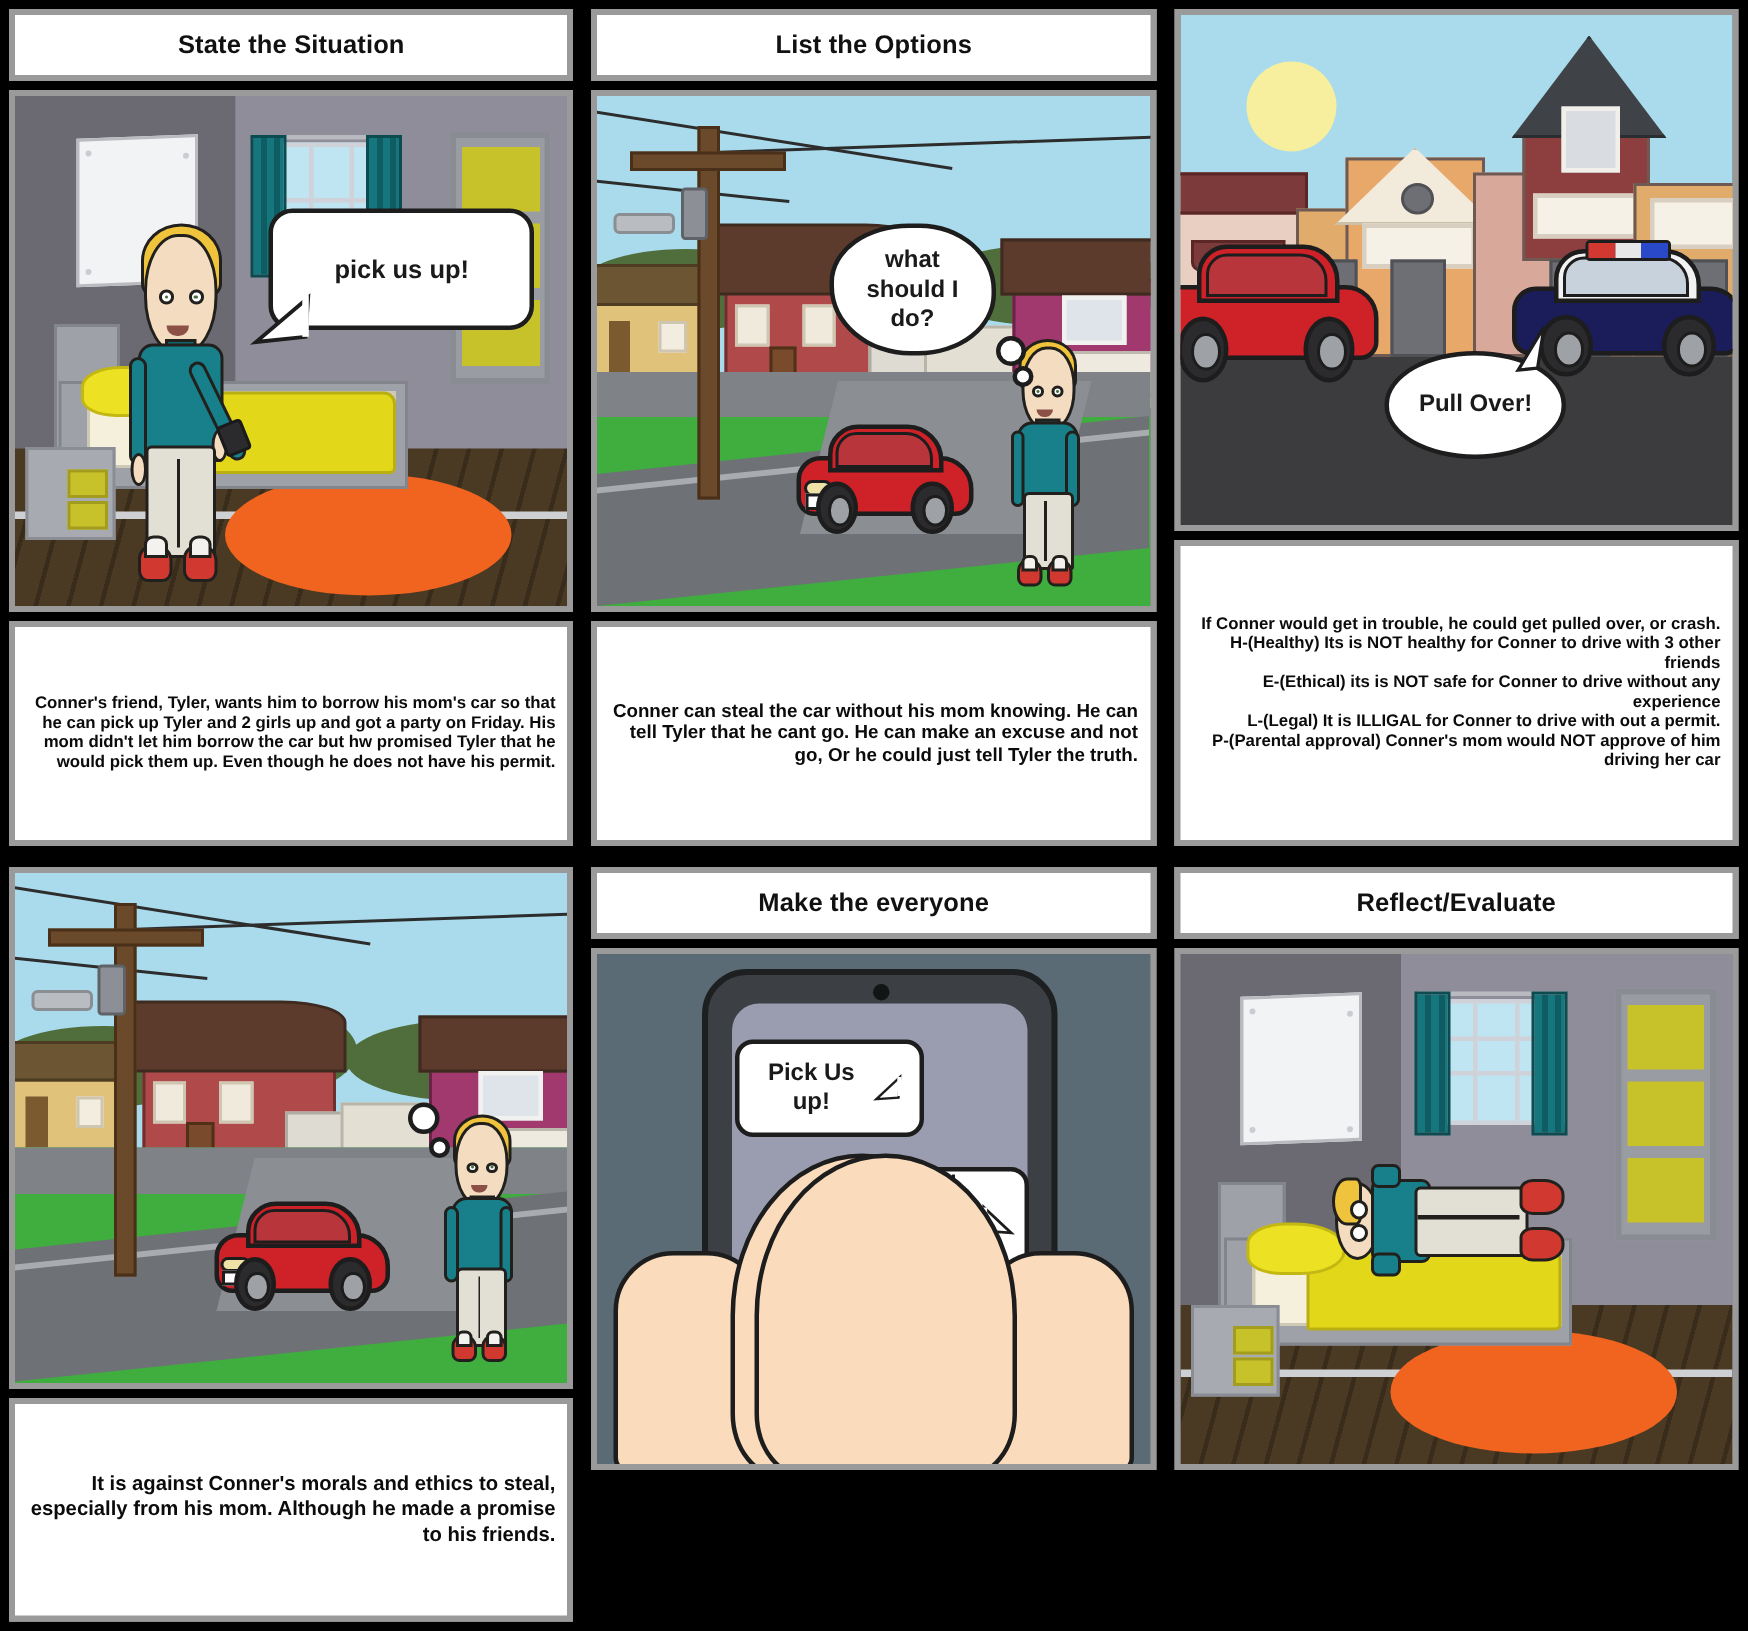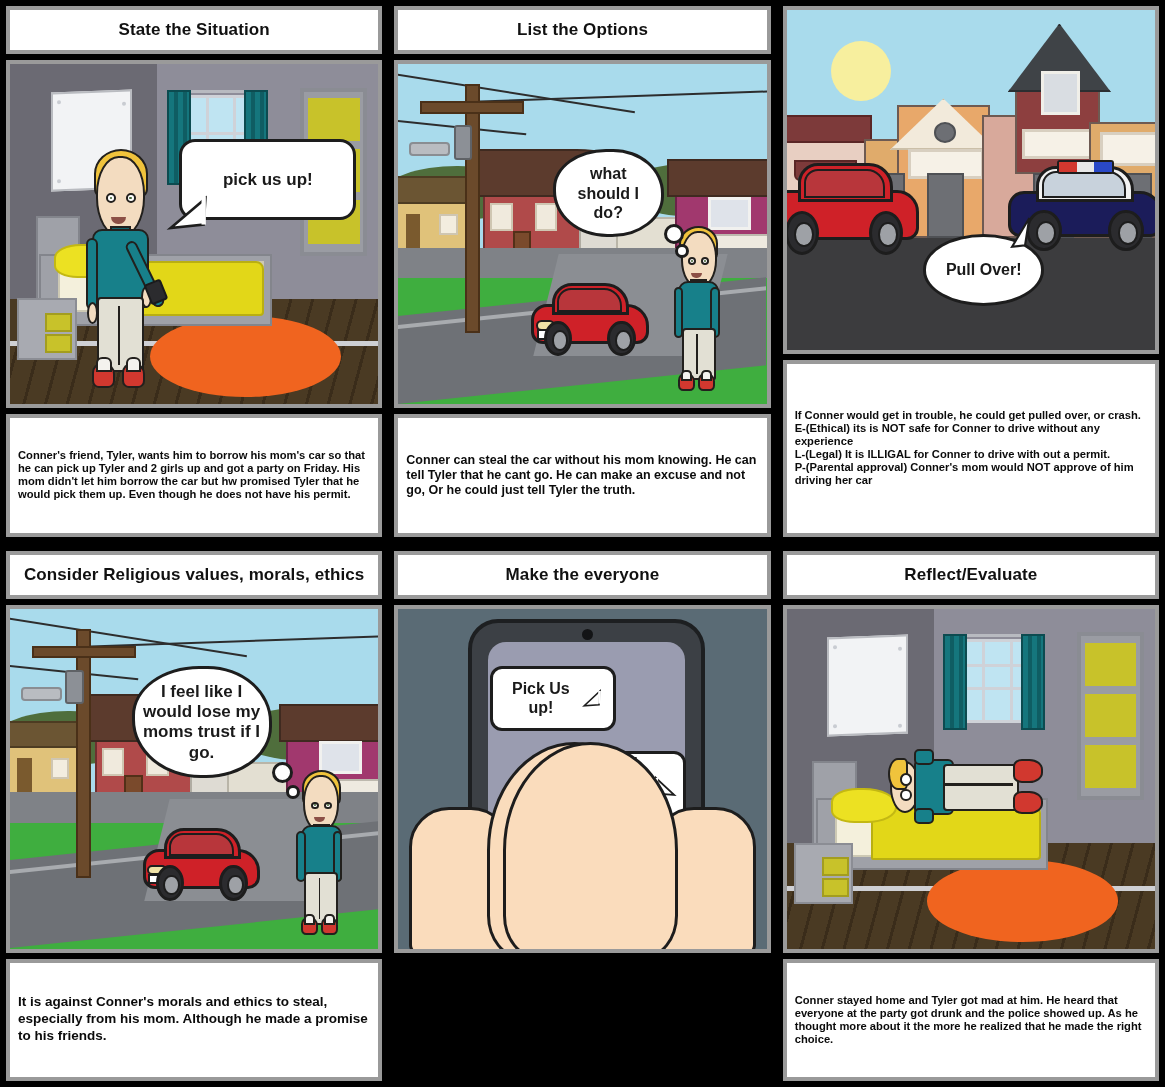--- a/index.html
+++ b/index.html
@@ -77,21 +77,21 @@
     min-height: 76px;
     display: flex;
     align-items: center;
     justify-content: center;
     padding: 4px 8px;
   }
   .caption-text {
     font-size: 12.5px;
     font-weight: bold;
     color: #0b0b0b;
-    text-align: left;
+    text-align: right;
     line-height: 1.18;
   }
   .caption-text.small { font-size: 11.2px; line-height: 1.16; }
   .caption-text.mid { font-size: 13.5px; line-height: 1.25; }
 
   
   .abs { position: absolute; }
 
   
   .bd-wall-left { left:0; top:0; width:40%; height:83%; background:#6b6a73; }
@@ -454,34 +454,32 @@
             <span>Pull Over!</span>
             <svg class="tail" style="right:3%;top:-30%;width:28%;height:44%;overflow:visible" viewBox="0 0 40 40">
               <polygon points="6,40 30,0 24,38" fill="#ffffff" stroke="#1d1d1d" stroke-width="3"></polygon>
             </svg>
           </div>
         </div>
       </div>
       <div class="caption-box">
         <div class="caption-text small">
           <div>If Conner would get in trouble, he could get pulled over, or crash.</div>
+          <div>H-(Healthy) Its is NOT healthy for Conner to drive with 3 other friends</div>
           <div>E-(Ethical) its is NOT safe for Conner to drive without any experience</div>
           <div>L-(Legal) It is ILLIGAL for Conner to drive with out a permit.</div>
           <div>P-(Parental approval) Conner's mom would NOT approve of him driving her car</div>
         </div>
       </div>
     </div>
   </div>
 
   <div class="row">
 
     <div class="cell">
-      <div class="title-box">
-        <div class="title-text">Consider Religious values, morals, ethics</div>
-      </div>
       <div class="art-box">
         <div class="scene">
           <div class="abs st-sky"></div>
           <div class="abs" style="left:-4%;top:30%;width:40%;height:16%;background:#4f6e3c;border-radius:50%"></div>
           <div class="abs" style="left:28%;top:26%;width:34%;height:18%;background:#4f6e3c;border-radius:50%"></div>
           <div class="abs" style="left:60%;top:29%;width:44%;height:16%;background:#4f6e3c;border-radius:50%"></div>
 
           <div class="st-wire" style="left:-5%;top:2%;width:70%;transform:rotate(9deg)"></div>
           <div class="st-wire" style="left:-5%;top:16%;width:40%;transform:rotate(6deg)"></div>
           <div class="st-wire" style="left:18%;top:11%;width:86%;transform:rotate(-2deg)"></div>
@@ -547,23 +545,20 @@
             <div class="legs"></div>
             <div class="legsplit"></div>
             <div class="shoe" style="left:8%">
                 <b></b>
               </div>
             <div class="shoe" style="right:8%">
                 <b></b>
               </div>
           </div>
 
-          <div class="thought" style="left:33%;top:17%;width:38%;height:33%;font-size:17px">
-            <span>I feel like I would lose my moms trust if I go.</span>
-          </div>
           <div class="tdot" style="left:71%;top:45%;width:15px;height:15px"></div>
           <div class="tdot" style="left:75%;top:52%;width:8px;height:8px"></div>
         </div>
       </div>
       <div class="caption-box">
         <div class="caption-text mid">It is against Conner's morals and ethics to steal, especially from his mom. Although he made a promise to his friends.</div>
       </div>
     </div>
 
     <div class="cell">
@@ -654,18 +649,15 @@
             <div class="abs" style="left:15%;top:2%;width:22%;height:96%;background:#17808a;border:2px solid #22201d;border-radius:6px"></div>
             <div class="abs" style="left:33%;top:10%;width:44%;height:80%;background:#e2e0d4;border:2px solid #22201d;border-radius:4px"></div>
             <div class="abs" style="left:34%;top:46%;width:42%;height:6%;background:#22201d"></div>
             <div class="abs" style="left:76%;top:2%;width:16%;height:36%;background:#d1382f;border:2px solid #22201d;border-radius:30% 45% 45% 30%"></div>
             <div class="abs" style="left:76%;top:60%;width:16%;height:36%;background:#d1382f;border:2px solid #22201d;border-radius:30% 45% 45% 30%"></div>
             <div class="abs" style="left:15%;top:-16%;width:10%;height:22%;background:#17808a;border:2px solid #22201d;border-radius:5px"></div>
             <div class="abs" style="left:15%;top:92%;width:10%;height:22%;background:#17808a;border:2px solid #22201d;border-radius:5px"></div>
           </div>
         </div>
       </div>
-      <div class="caption-box">
-        <div class="caption-text small">Conner stayed home and Tyler got mad at him. He heard that everyone at the party got drunk and the police showed up. As he thought more about it the more he realized that he made the right choice.</div>
-      </div>
     </div>
   </div>
 </div>
 
 </body></html>

